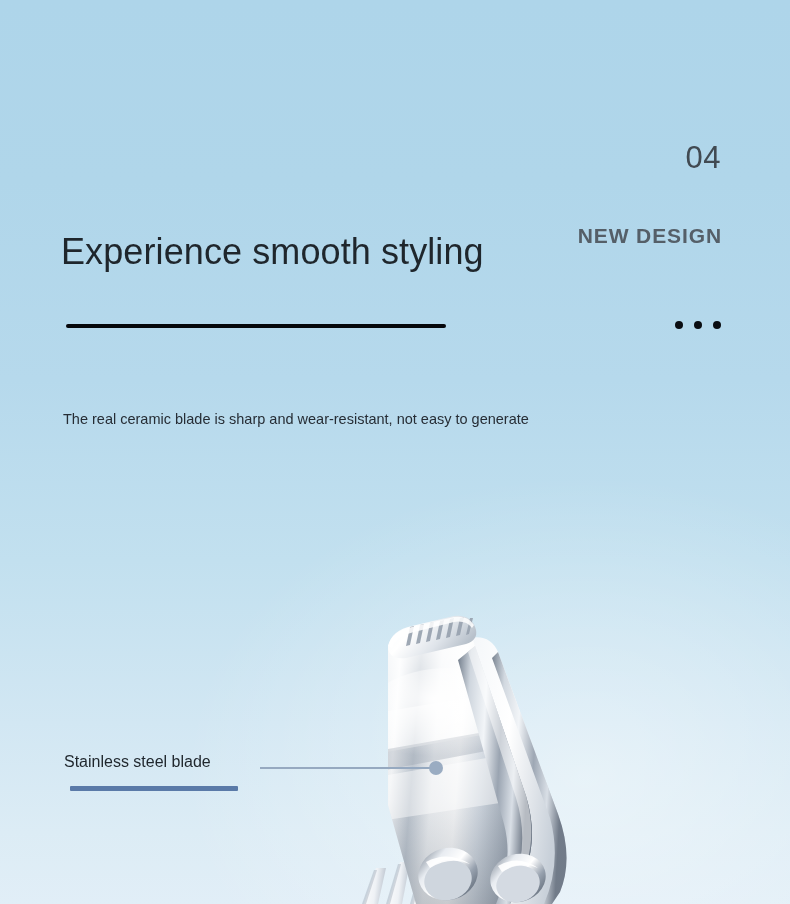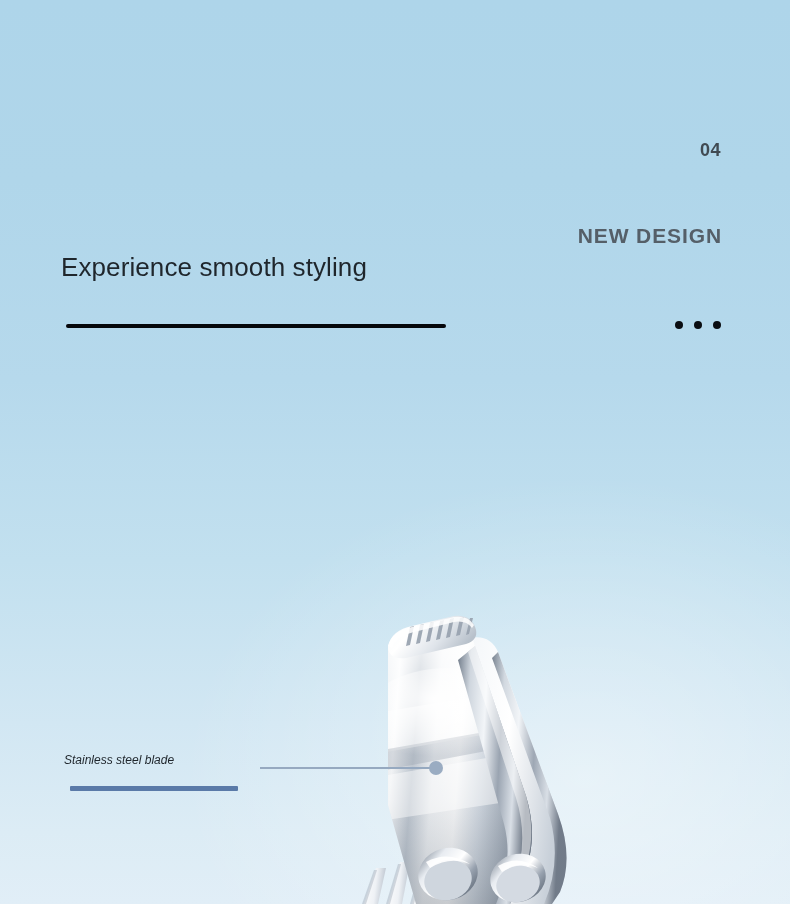--- a/index.html
+++ b/index.html
@@ -51,22 +51,22 @@
     font-size: 35px;
     line-height: 44px;
     color: #1d2329;
     letter-spacing: 0.1px;
     white-space: nowrap;
   }
 
   #subtitle {
     position: absolute;
     left: 61px;
-    top: 247px;
-    font-size: 26px;
+    top: 232px;
+    font-size: 36px;
     line-height: 40px;
     color: #1f262c;
     letter-spacing: 0.1px;
     white-space: nowrap;
   }
 
   #rule {
     position: absolute;
     left: 66px;
     top: 324px;
@@ -74,22 +74,22 @@
     height: 4px;
     background: #05070b;
     border-radius: 2px;
   }
 
   
   #step-number {
     position: absolute;
     right: 69px;
     top: 140px;
-    font-size: 18px;
-    font-weight: bold;
+    font-size: 31px;
+    font-weight: normal;
     color: #414a52;
     letter-spacing: 0.5px;
   }
 
   #eyebrow {
     position: absolute;
     right: 68px;
     top: 224px;
     font-size: 21px;
     font-weight: bold;
@@ -124,24 +124,23 @@
     line-height: 46px;
     color: #262d35;
   }
   #body-copy .line { display: block; white-space: nowrap; }
 
   
   #callout-label {
     position: absolute;
     left: 64px;
     top: 753px;
-    font-size: 12px;
+    font-size: 16px;
     color: #1f262c;
     white-space: nowrap;
-    font-style: italic;
   }
 
   #callout-bar {
     position: absolute;
     left: 70px;
     top: 786px;
     width: 168px;
     height: 5px;
     background: #5a7aa8;
     border-radius: 1px;
@@ -332,20 +331,21 @@
 
   <div id="eyebrow">NEW DESIGN</div>
 
   <div id="dots">
     <span class="dot"></span>
     <span class="dot"></span>
     <span class="dot"></span>
   </div>
 
   <div id="body-copy">
+    <span class="line">The real ceramic blade is sharp and wear-resistant, not easy to generate</span>
   </div>
 
   <div id="callout-label">Stainless steel blade</div>
   <div id="callout-bar"></div>
   <div id="leader-line"></div>
   <div id="leader-dot"></div>
 
 </div>
 
 </body></html>

